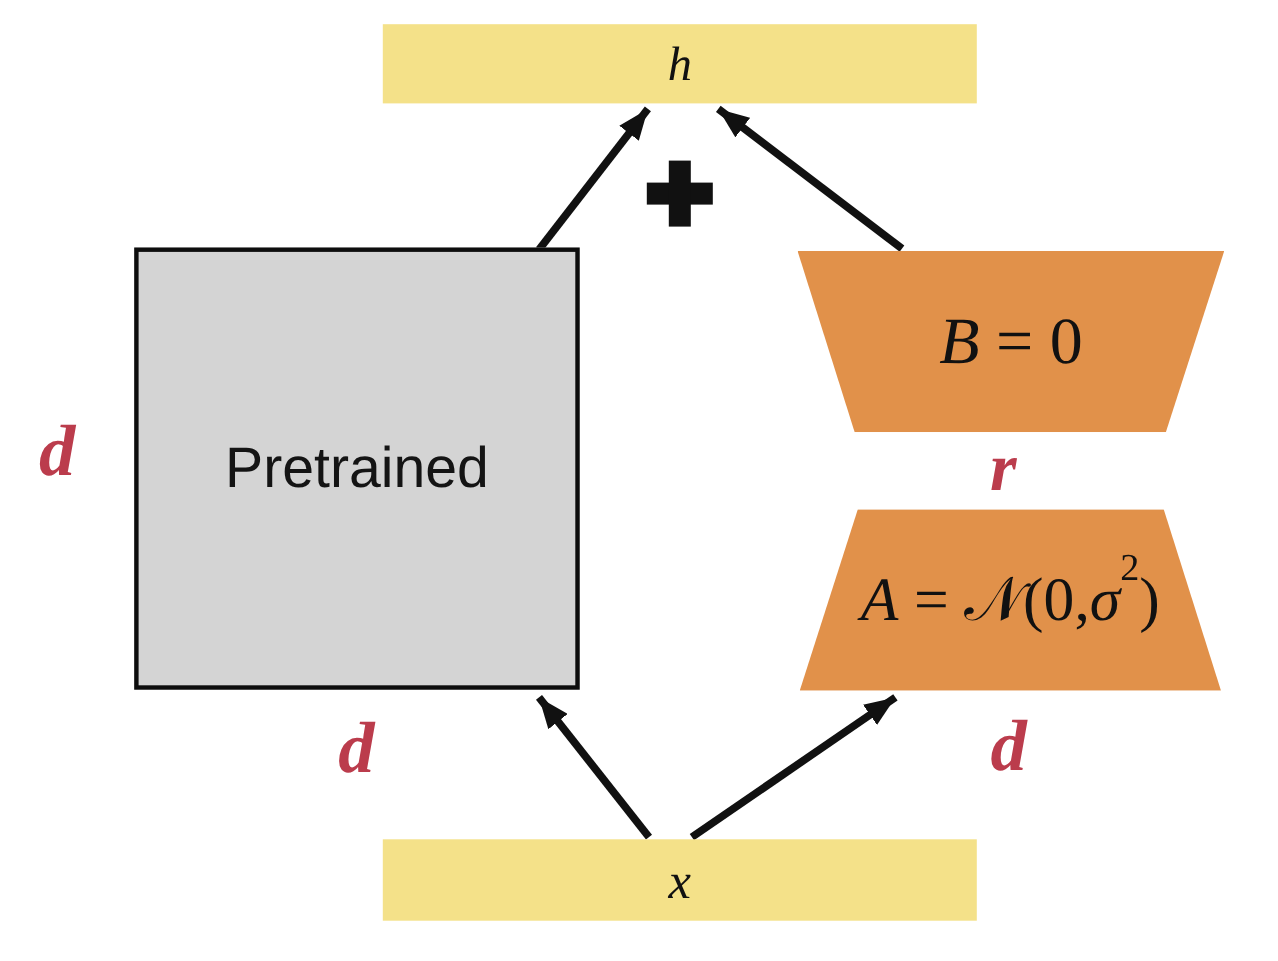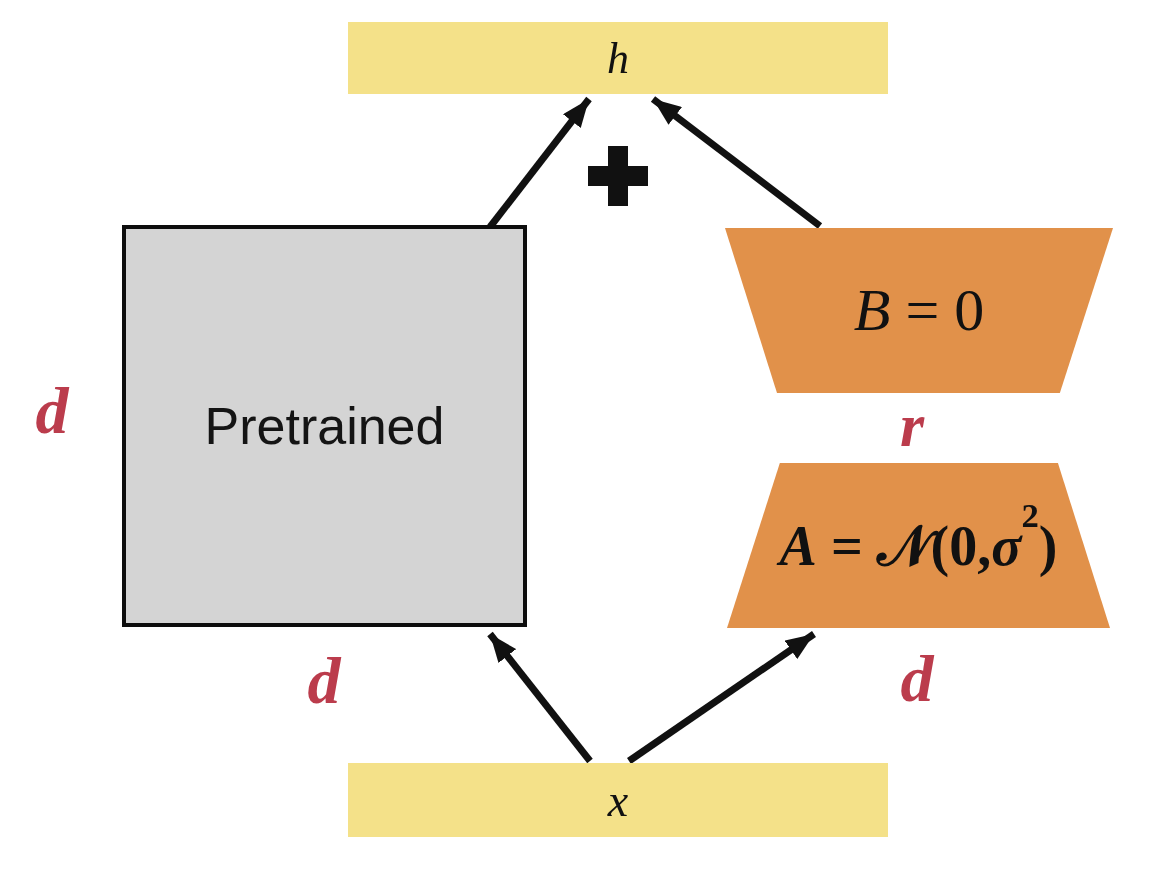--- a/index.html
+++ b/index.html
@@ -66,21 +66,21 @@
     <div class="pw-text">
       <span>Pretrained</span>
     </div>
   </div>
 
   <div class="abs trap trap-b" style="background-color: rgb(225, 145, 74);">
     <span class="math formula"><span>B</span><span class="up"> = 0</span></span>
   </div>
 
   <div class="abs trap trap-a" style="background-color: rgb(225, 145, 74);">
-    <span class="math formula" style="font-size:56px;font-weight:bold;"><span>A</span><span class="up"> = </span><span class="scriptn">𝒩</span><span class="up">(0,</span><span>σ</span><sup class="up">2</sup><span class="up">)</span></span>
+    <span class="math formula" style="font-size:56px;"><span>A</span><span class="up"> = </span><span class="scriptn">𝒩</span><span class="up">(0,</span><span>σ</span><sup class="up">2</sup><span class="up">)</span></span>
   </div>
 
   <div class="abs dim dim-d" style="left: 52px; top: 378px; color: rgb(187, 60, 76);">d</div>
 
   <div class="abs dim dim-d" style="left: 324px; top: 648px; color: rgb(187, 60, 76);">d</div>
 
   <div class="abs dim dim-r" style="left: 912px; top: 394px; color: rgb(187, 60, 76);">r</div>
 
   <div class="abs dim dim-d" style="left: 917px; top: 646px; color: rgb(187, 60, 76);">d</div>
 

